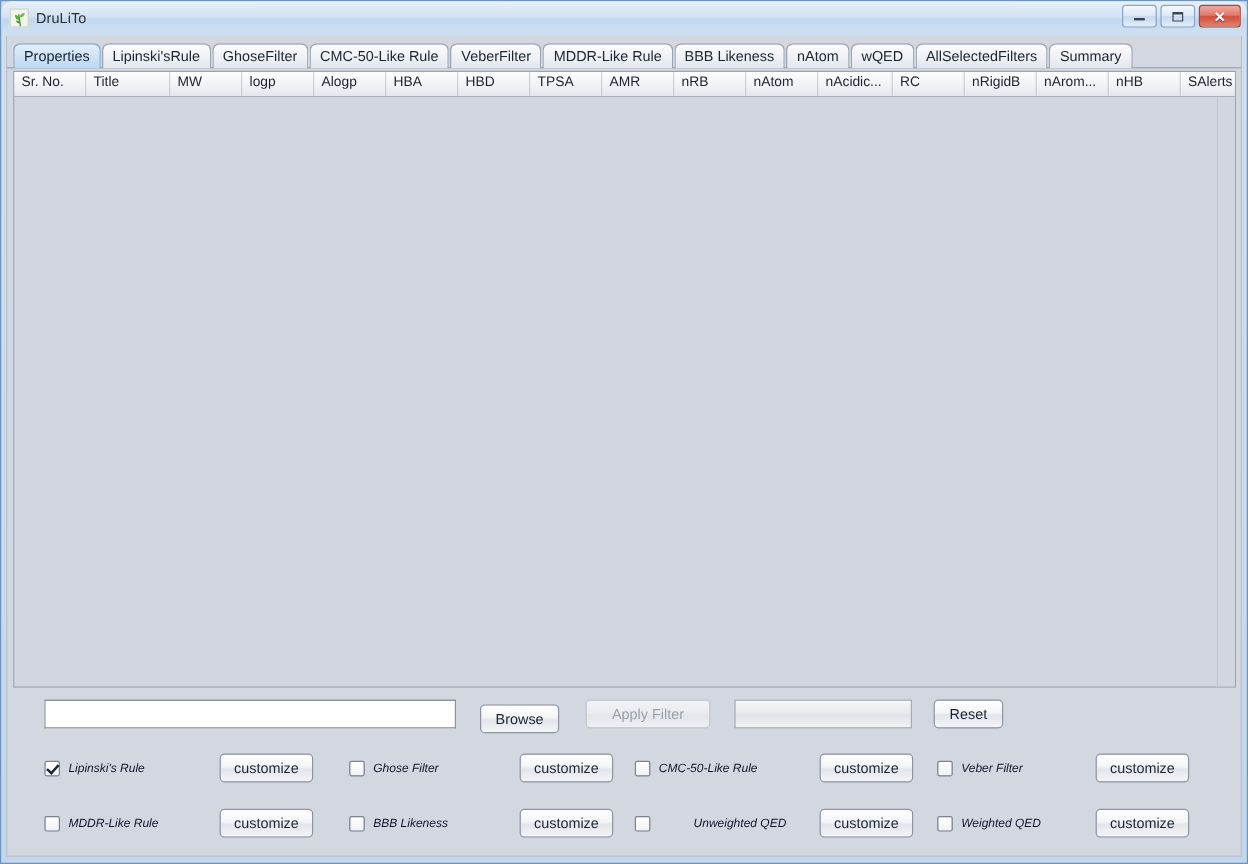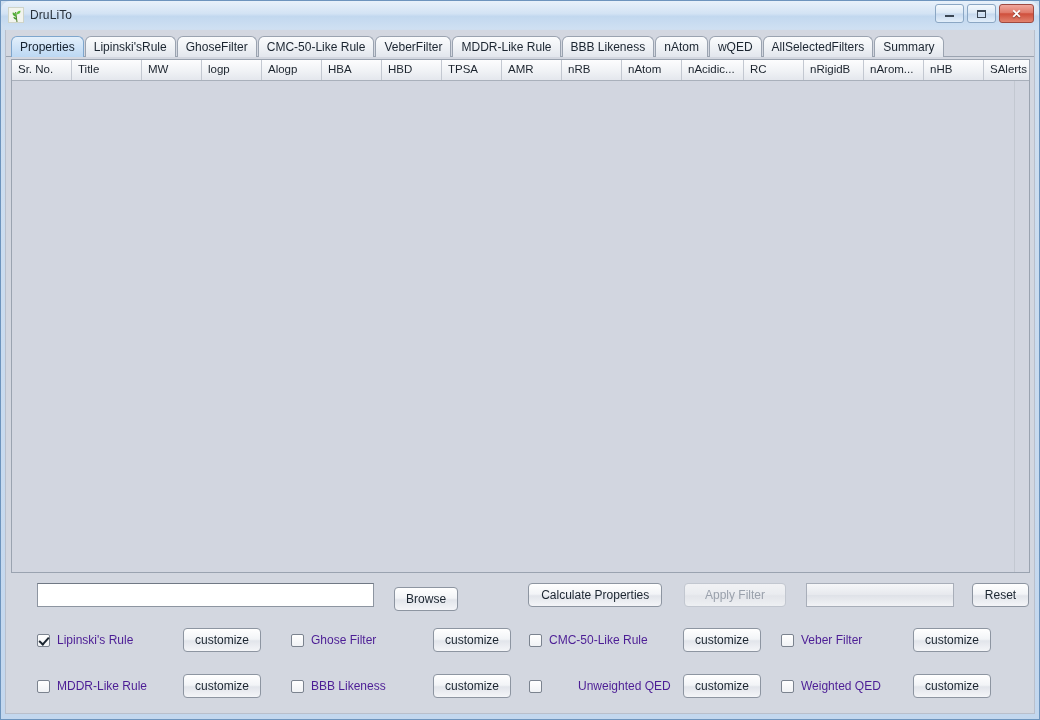--- a/index.html
+++ b/index.html
@@ -269,24 +269,25 @@
   .cbox.checked::after {
     content: "";
     position: absolute;
     left: 3px; top: 0px;
     width: 4px; height: 8px;
     border: solid #1b2530;
     border-width: 0 2px 2px 0;
     transform: rotate(42deg);
   }
   .cb-label {
-    font-size: 12px;
-    color: #4c1d95;
+    font-size: 10px;
+    color: #0f172a;
     white-space: nowrap;
     cursor: default;
+    font-style: italic;
   }
   .cell {
     display: flex;
     align-items: center;
     gap: 14px;
   }
 </style>
 </head>
 <body>
 
@@ -354,21 +355,20 @@
       <div class="table-body">
         <div class="v-scroll-track"></div>
       </div>
     </div>
 
     <div class="bottom">
 
       <div class="row">
         <input class="textfield" type="text" placeholder="" style="">
         <div class="btn" style="margin-left:20px;width:66px;padding:0;margin-top:8px;">Browse</div>
-        <div class="btn" style="margin-left:70px;width:136px;padding:0;">Calculate Properties</div>
         <div class="btn disabled" style="margin-left:22px;width:104px;padding:0;">Apply Filter</div>
         <input class="textfield disabled" type="text" style="margin-left: 20px; width: 148px;" disabled="">
         <div class="btn" style="margin-left:18px;width:58px;padding:0;">Reset</div>
       </div>
 
       <div class="row filters" id="filter-row-1" style="position: relative;">
           <div class="cell" style="position: absolute; left: 26px;">
             <div class="cb-item" style="width: 132px;">
               <div class="cbox checked"></div>
               <div class="cb-label">Lipinski's Rule</div>

